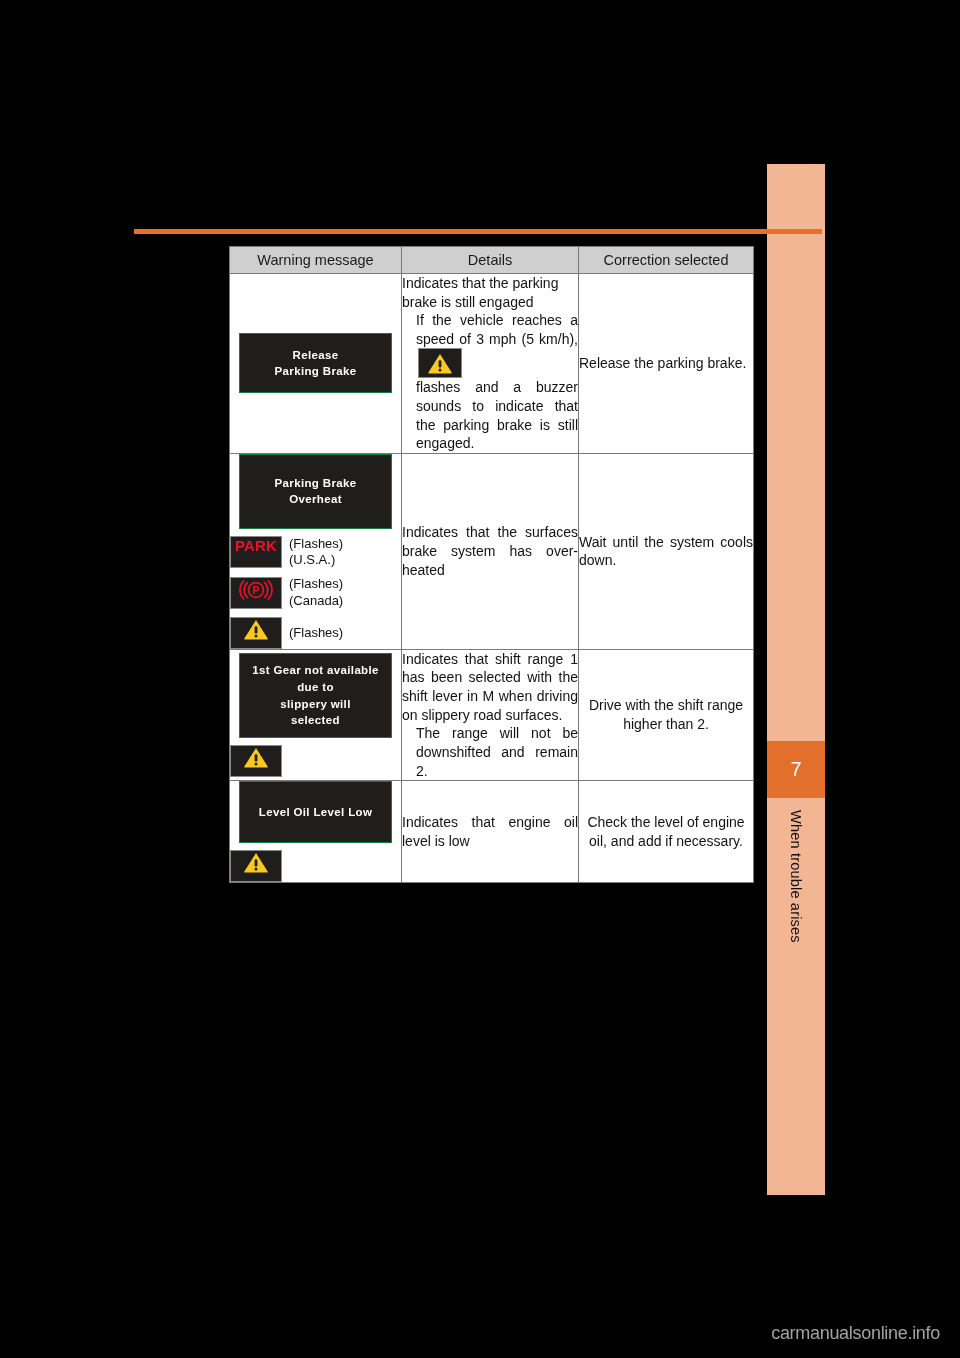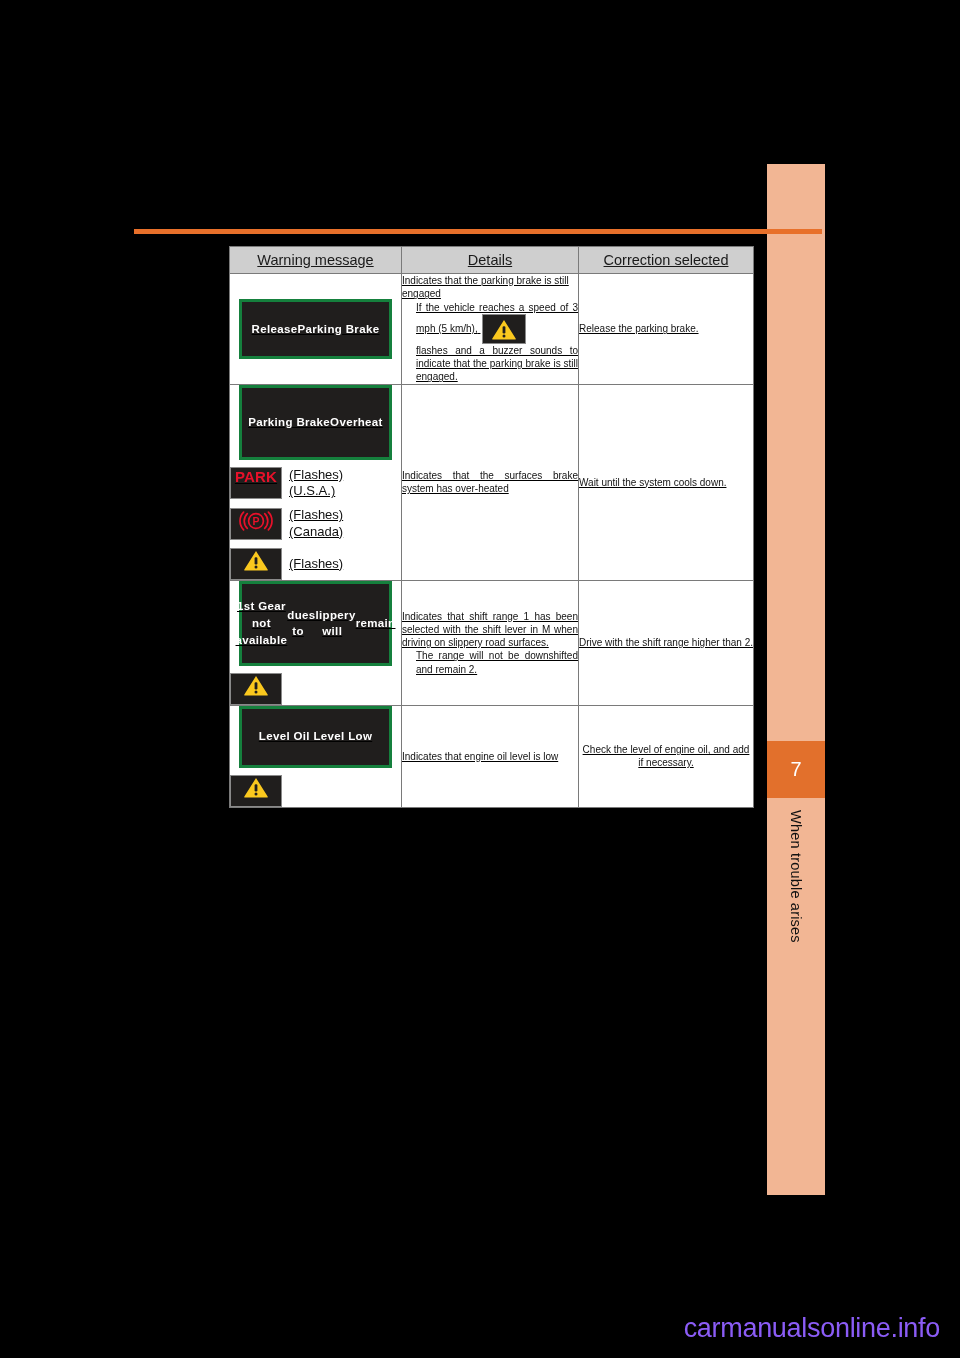--- a/index.html
+++ b/index.html
@@ -90,21 +90,20 @@
     width: 521px;
     border-collapse: collapse;
     background: #ffffff;
     table-layout: fixed;
   }
   #warning-table th,
   #warning-table td {
     border: 1px solid #7a7a7a;
     vertical-align: middle;
     padding: 0;
-    text-decoration: underline;
   }
   #warning-table thead th {
     background: #cfcfcf;
     font-weight: normal;
     font-size: 14.5px;
     color: #1a1a1a;
     height: 26px;
     text-align: center;
     font-family: "Liberation Sans", sans-serif;
   }
@@ -115,28 +114,28 @@
   td.cell-msg  { padding: 8px 8px 10px 8px; }
   td.cell-det  { padding: 8px 9px 8px 10px; }
   td.cell-corr { padding: 8px 9px 8px 9px; }
 
   
   .mid-display {
     background: #201e1d;
     color: #ffffff;
     text-align: center;
     display: flex;
-    flex-direction: row;
+    flex-direction: column;
     align-items: center;
     justify-content: center;
     font-size: 11.5px;
     font-weight: bold;
     letter-spacing: 0.35px;
     line-height: 1.45;
-    border: 3px solid #15803d;
+    border: 1px solid #15803d;
     box-sizing: border-box;
     font-family: "Liberation Sans", sans-serif;
   }
   .mid-r1 { width: 153px; height: 60px; margin: 0 auto; }
   .mid-r2 { width: 153px; height: 75px; margin: 0 auto; }
   .mid-r3 { width: 153px; height: 85px; margin: 0 auto; }
   .mid-r4 { width: 153px; height: 62px; margin: 0 auto; }
 
   
   .indicator-list {
@@ -170,21 +169,21 @@
   .chip-note {
     font-size: 13px;
     color: #111;
     line-height: 1.25;
     font-family: "Liberation Sans", sans-serif;
   }
   .chip-note div { white-space: nowrap; }
 
   
   .detail-text, .corr-text {
-    font-size: 10px;
+    font-size: 14px;
     line-height: 1.33;
     color: #121212;
     text-align: justify;
     font-family: "Liberation Sans", sans-serif;
   }
   .corr-text { text-align: justify; }
   .detail-lead { margin: 0; text-align: left; }
   .detail-sub {
     margin: 0;
     padding-left: 14px;
@@ -205,22 +204,22 @@
     vertical-align: middle;
     margin: 0 2px;
     box-sizing: border-box;
   }
 
   
   #watermark {
     position: absolute;
     right: 20px;
     bottom: 14px;
-    color: #8b5cf6;
-    font-size: 27px;
+    color: #a3a3a3;
+    font-size: 18px;
     letter-spacing: -0.3px;
     font-family: "Liberation Sans", sans-serif;
   }
 </style>
 </head>
 <body>
 
 <div id="chapter-tab"></div>
 <div id="chapter-number-box">
   <div id="chapter-number">7</div>
@@ -328,21 +327,21 @@
         <div class="corr-text">Wait until the system cools down.</div>
       </td>
     </tr>
 
     <tr>
       <td class="cell-msg">
         <div class="mid-display mid-r3">
           <div>1st Gear not available</div>
           <div>due to</div>
           <div>slippery will</div>
-          <div>remain</div>
+          <div>selected</div>
         </div>
         <div class="indicator-list">
           <div class="indicator-row">
             <div class="chip">
               <svg width="26" height="22" viewBox="0 0 26 22" aria-hidden="true">
                 <path d="M13 2 L24.5 20.2 Q25.4 21.6 23.8 21.6 L2.2 21.6 Q0.6 21.6 1.5 20.2 Z" fill="#fac81e"></path>
                 <rect x="11.6" y="8.2" width="2.8" height="7.2" rx="1.2" fill="#201e1d"></rect>
                 <circle cx="13" cy="18" r="1.5" fill="#201e1d"></circle>
               </svg>
             </div>

